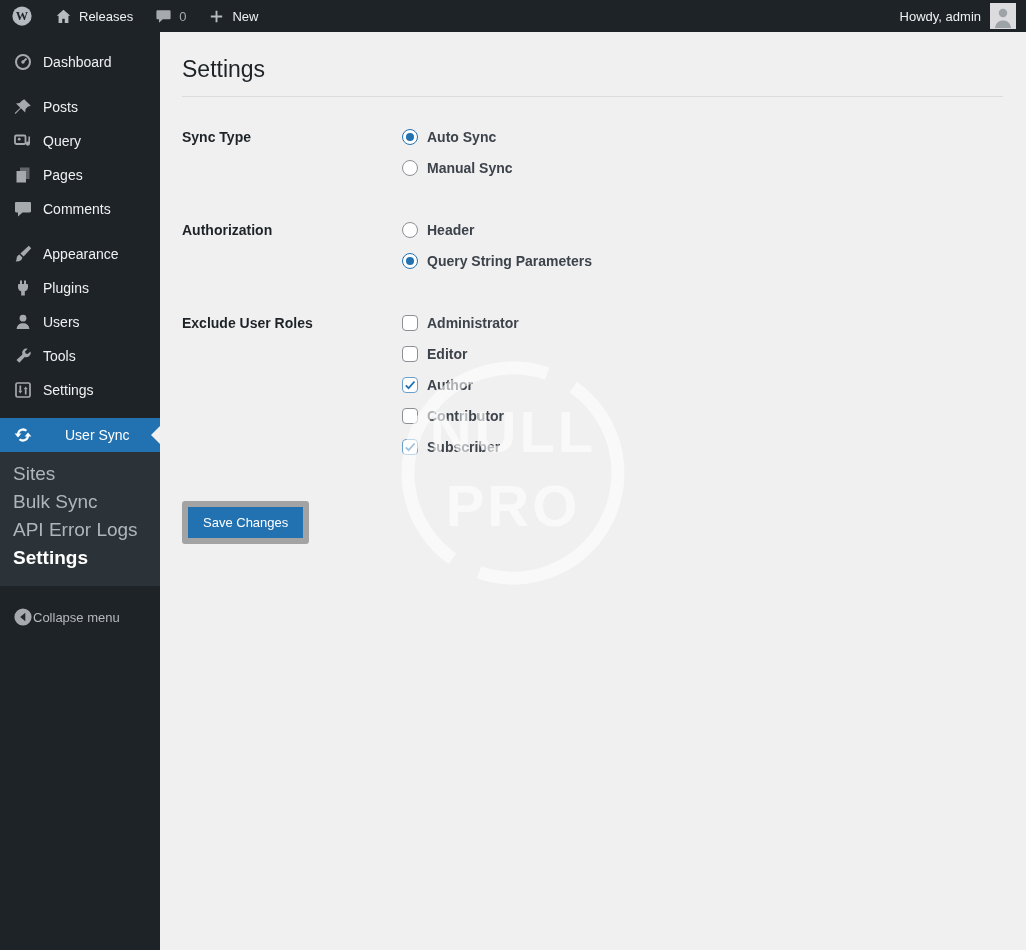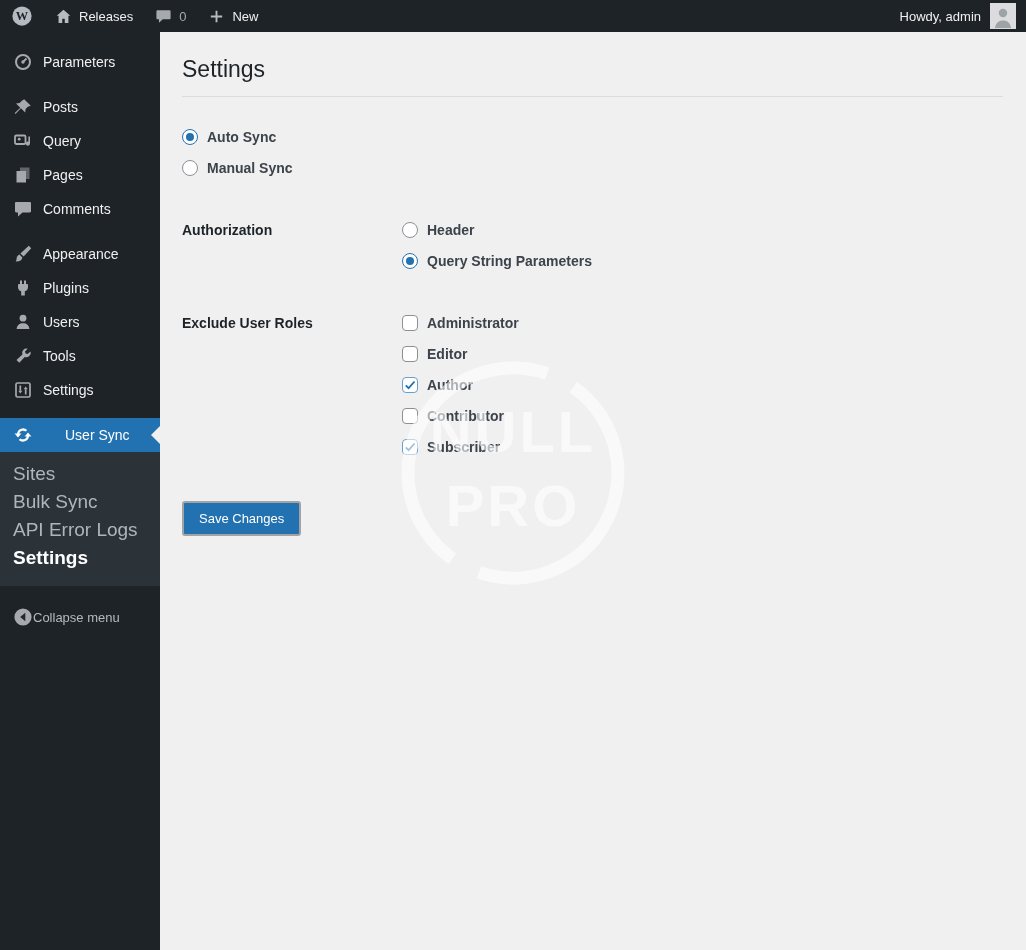--- a/index.html
+++ b/index.html
@@ -69,21 +69,21 @@
   .radio.checked { border-color:#2271b1; }
   .radio.checked::after { content:""; position:absolute; inset:3px; border-radius:50%; background:#2271b1; }
   .checkbox {
     width:16px; height:16px; border:1px solid #8c8f94; border-radius:4px;
     background:#fff; display:flex; align-items:center; justify-content:center; flex:0 0 16px;
   }
   .checkbox.checked { border-color:#6a9fc9; }
   .checkbox svg { width:14px; height:14px; display:block; }
   #save-btn {
     margin-top:38px; display:inline-block;
-    background:#2271b1; border:2px solid #a3a3a3; color:#fff;
+    background:#2271b1; border:6px solid #a3a3a3; color:#fff;
     font-family:inherit; font-size:13px; line-height:1; padding:9px 15px;
     border-radius:3px; cursor:pointer;
   }
 
   
   #watermark { position:absolute; left:393px; top:350px; width:240px; height:246px; pointer-events:none; z-index:25; }
 </style>
 </head>
 <body>
 
@@ -136,21 +136,21 @@
 <div id="sidebar">
   <nav id="menu">
       <div class="menu-item">
         <span class="mi-icon">
           <svg viewBox="0 0 20 20">
             <circle cx="10" cy="10" r="7" fill="none" stroke="currentColor" stroke-width="2"></circle>
             <path d="M9.3 10.7L13.5 6.5" stroke="currentColor" stroke-width="1.8" fill="none"></path>
             <circle cx="10" cy="10" r="1.7" fill="currentColor"></circle>
           </svg>
         </span>
-        <span class="mi-label">Parameters</span>
+        <span class="mi-label">Dashboard</span>
       </div>
       <div class="menu-item gap">
         <span class="mi-icon">
           <svg viewBox="0 0 20 20">
             <path fill="currentColor" d="M11.2 2.2l6.6 6.6-2.9.9-2.3 2.3-.4 3.6-4.3-4.3-5.4 5.6-.8-.8 5.6-5.4L3 6.4l3.6-.4 2.3-2.3z"></path>
           </svg>
         </span>
         <span class="mi-label">Posts</span>
       </div>
       <div class="menu-item">
@@ -248,20 +248,21 @@
     </span>
     <span>Collapse menu</span>
   </div>
 </div>
 
 <div id="content">
   <h1 id="page-title">Settings</h1>
   <div class="title-rule"></div>
   <div id="form-rows">
       <div class="form-row">
+        <div class="row-label">Sync Type</div>
         <div class="row-controls">
           <label class="option">
             <span class="radio checked"></span>
             <span class="option-label">Auto Sync</span>
           </label>
           <label class="option">
             <span class="radio"></span>
             <span class="option-label">Manual Sync</span>
           </label>
         </div>

